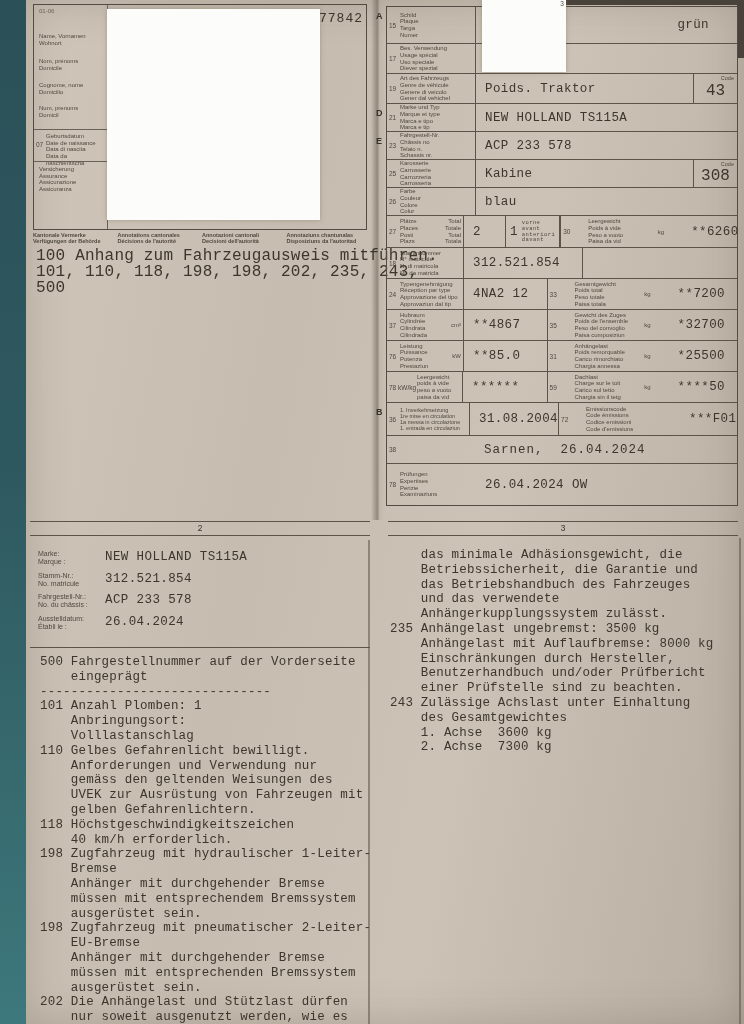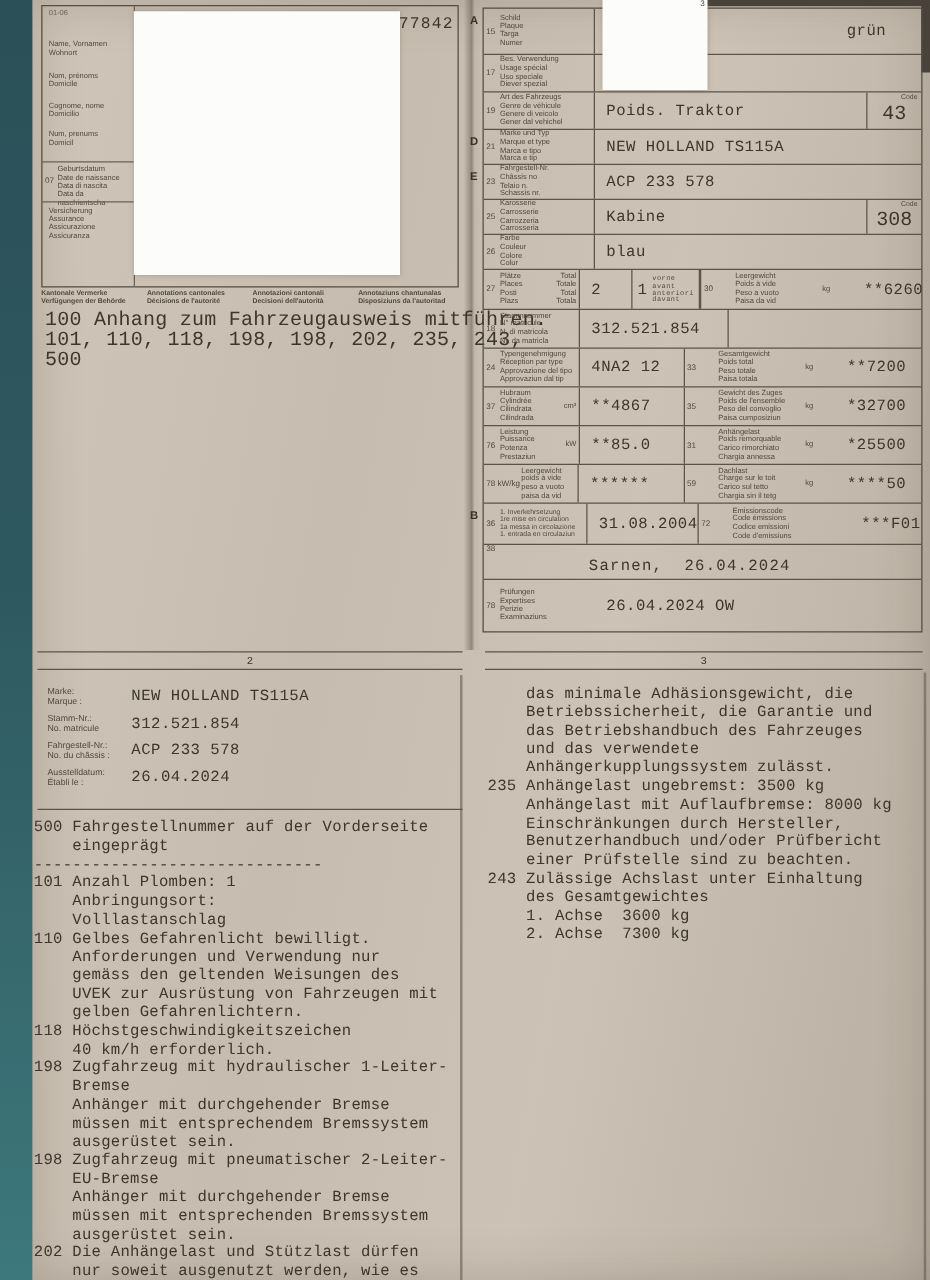--- a/index.html
+++ b/index.html
@@ -73,21 +73,21 @@
   .sect-head{position:absolute;top:521px;height:15px;border-top:1px solid var(--line);border-bottom:1px solid var(--line);
     text-align:center;font-size:8.5px;color:var(--type);padding-top:2px;font-family:"Liberation Mono","DejaVu Sans Mono",monospace;}
   .p2-head{left:30px;width:340px;}
   .p3b-head{left:388px;width:350px;}
   .p2-fields{position:absolute;left:38px;top:550px;width:330px;}
   .p2-frow{display:flex;align-items:flex-start;margin-bottom:5.5px;}
   .p2-fl{width:67px;font-size:7px;line-height:8px;color:var(--ink);white-space:pre-line;flex:none;}
   .p2-fv{font-size:12.5px;letter-spacing:.4px;}
   .p2-rule{position:absolute;left:30px;top:647px;width:340px;height:1px;background:var(--line);}
   .bodytext{position:absolute;font-size:12.5px;line-height:14.8px;letter-spacing:.2px;white-space:pre;}
-  .p2-body{left:27px;top:655px;}
+  .p2-body{left:40px;top:655px;}
   .p3b-body{left:390px;top:548px;}
 </style>
 </head>
 <body>
 
 <div class="photo">
   <div class="bg-teal"></div>
   <div class="paper"></div>
   <div class="dark-tr"></div>
   <div class="dark-top"></div>
@@ -388,21 +388,21 @@
         <div class="lblcell">
             <span class="lbl">Emissionscode
 Code émissions
 Codice emissioni
 Code d'emissiuns</span>
           </div>
         <div class="valcell">***F01</div>
       </div>
     </div>
 
-    <div class="vrow issue-row" style="height:28px;flex-direction:column;">
+    <div class="vrow issue-row" style="height:28px;">
       <div class="num">38</div>
       <div class="valcell">Sarnen,  26.04.2024</div>
     </div>
 
     <div class="vrow insp-row" style="flex:1;">
       <div class="num">78</div>
       <div class="lblcell">
           <span class="lbl">Prüfungen
 Expertises
 Perizie

